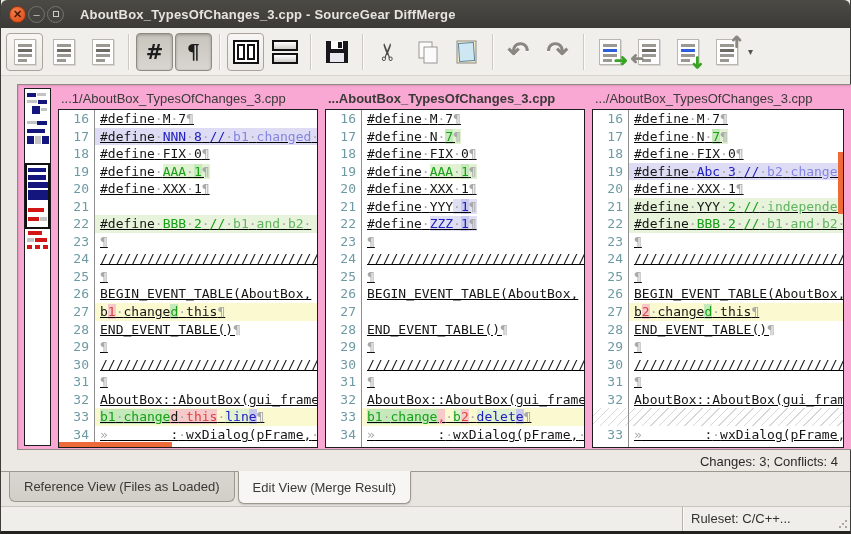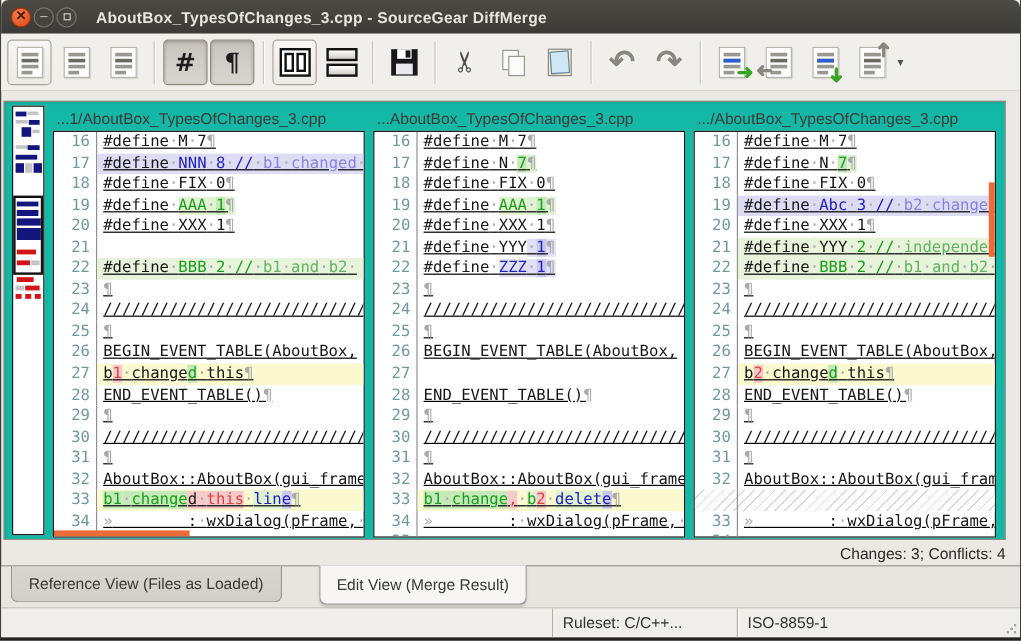--- a/index.html
+++ b/index.html
@@ -45,32 +45,32 @@
   .splith b { flex:1; border:2px solid #111; background:linear-gradient(#fff,#cfccc7); }
   .cuticon { font-size:24px; color:#4e4c48; transform:rotate(-90deg); }
   .arrowglyph { font-size:26px; font-weight:bold; color:#8a8781; text-shadow:0 1px 0 #fff; }
   .mini-arrow { position:absolute; font-size:17px; font-weight:bold; line-height:1; }
   .green { color:#37a424; } .gray { color:#8a8781; }
   .caret { font-size:10px; color:#55534f; margin-left:2px; }
   .blueline { position:absolute; left:3px; right:3px; top:9px; height:3px; background:#2b5fd9; }
 
   
   .main { position:relative; height:395px; }
-  .client { position:absolute; left:2px; top:8px; width:835px; height:366px;
-            border:1px solid #8f8b84; background:#14b8a6;
+  .client { position:absolute; left:16px; top:8px; width:835px; height:366px;
+            border:1px solid #8f8b84; background:#f9a8d4;
             box-shadow:inset 1px 1px 2px rgba(0,0,0,.12); }
   .overview { position:absolute; left:6px; top:3px; width:27px; height:358px;
               background:#fff; border:1px solid #1c1c1c; }
   .ovmark { position:absolute; }
   .ovviewport { position:absolute; left:0; width:25px; border:2px solid #111; background:transparent; }
 
   .cols { position:absolute; left:40px; top:3px; }
   .headers { display:flex; height:21px; align-items:center; }
   .phead { font-size:13px; color:#3b3a38; overflow:hidden; white-space:nowrap; padding-left:3px; }
-  .phead.bold { font-weight:normal; }
+  .phead.bold { font-weight:bold; }
   .h0 { width:267px; } .h1 { width:267px; } .h2 { width:252px; }
 
   .panelsrow { display:flex; }
   .panel { height:339px; background:#fff; border:1px solid #1c1c1c; overflow:hidden;
            position:relative; font-family:"DejaVu Sans Mono", monospace; font-size:13px; }
   .p0 { width:260px; margin-right:7px; } .p1 { width:260px; margin-right:7px; } .p2 { width:252px; }
 
   .cl { display:flex; height:17.55px; line-height:17.55px; white-space:pre; }
   .ln { width:36px; min-width:36px; text-align:right; padding-right:5px; color:#6d9aa3;
         border-right:1px solid #8f8f8f; }
@@ -88,21 +88,21 @@
   .bg-pk { background:#f6caca; } .bg-gc { background:#c6e9bb; } .bg-gl { background:#e0f2d2; }
   .bg-lv { background:#c9c9ed; } .bg-ll { background:#e0e0f4; }
 
   .hthumb { position:absolute; left:0; bottom:0; width:113px; height:5px; background:#ED6B38; }
   .vthumb { position:absolute; right:0; top:42px; width:5px; height:62px; background:#ED6B38; }
 
   .statusline { position:absolute; right:12px; top:378px; font-size:13px; color:#2b2a28; }
 
   
   .tabbar { height:35px; background:#E8E5E1; border-top:1px solid #9c978f;
-            padding-left:8px; display:flex; align-items:flex-start;gap:28px; }
+            padding-left:8px; display:flex; align-items:flex-start; }
   .tab { font-size:13px; color:#3a3936; padding:0 14px; line-height:29px; height:30px;
          border:1px solid #9c978f; border-top:none; border-radius:0 0 6px 6px;
          background:linear-gradient(#D9D5D0,#D2CEC8); margin-right:3px; }
   .tab.active { background:#F7F6F4; height:33px; line-height:32px; margin-top:-1px;
                 border-top:1px solid #F7F6F4; box-shadow:0 1px 2px rgba(0,0,0,.15); }
 
   
   .statusbar { height:25px; background:#F0EEEA; border-top:1px solid #c8c4be;
                display:flex; font-size:13px; color:#333230; }
   .sbcell { line-height:24px; padding:0 8px; }
@@ -362,16 +362,15 @@
   </div>
 
   <div class="tabbar">
     <div class="tab">Reference View (Files as Loaded)</div>
     <div class="tab active">Edit View (Merge Result)</div>
   </div>
 
   <div class="statusbar">
     <div class="sbcell sb0"></div>
     <div class="sbcell sb1">Ruleset: C/C++...</div>
-    <div class="sbcell sb2">ISO-8859-1</div>
     <div class="grip"></div>
   </div>
 </div>
 
 </body></html>

